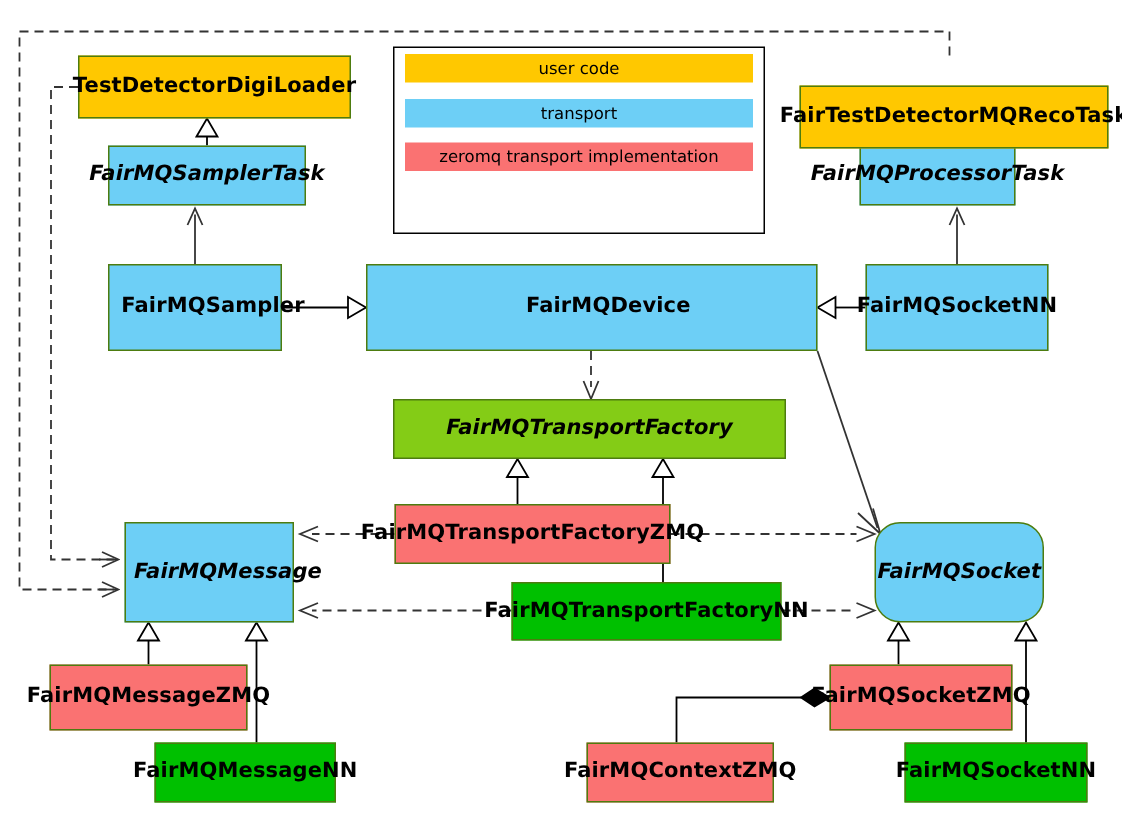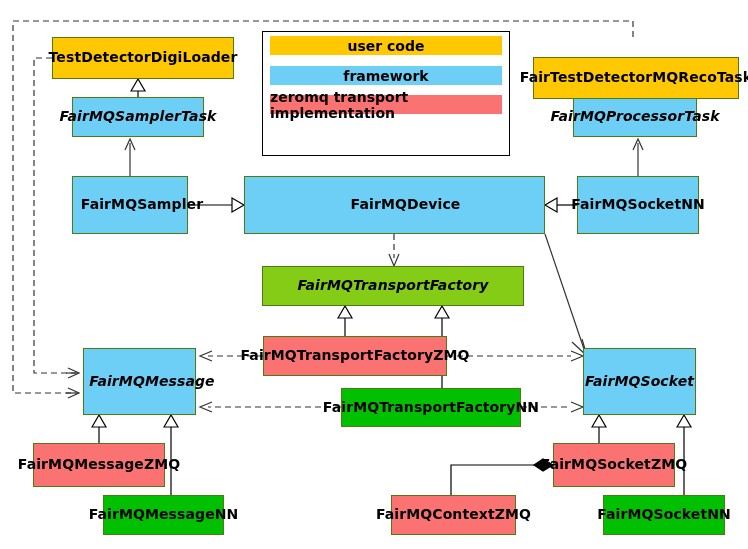--- a/index.html
+++ b/index.html
@@ -42,22 +42,22 @@
     box-sizing: border-box;
     border: 1px solid #000000;
     background: #ffffff;
   }
   .legend-row {
     position: absolute;
     box-sizing: border-box;
     display: flex;
     align-items: center;
     justify-content: center;
-    font-size: 14px;
-    font-weight: bold;
+    font-size: 11px;
+    font-weight: normal;
     color: #000000;
   }
 </style>
 </head>
 <body>
 
 <div id="diagram-root">
 
   <svg id="diagram-canvas" viewBox="0 0 748 549" xmlns="http://www.w3.org/2000/svg">
     <defs>
@@ -183,32 +183,32 @@
       </g>
 
     </g>
   </svg>
 
   <div class="node-box" style="left: 52px; top: 37px; width: 182px; height: 42px; background: rgb(255, 200, 0);">TestDetectorDigiLoader</div>
   <div class="node-box abstract" style="left: 72px; top: 97px; width: 132px; height: 40px; background: rgb(109, 207, 246); font-style: italic;">FairMQSamplerTask</div>
   <div class="node-box" style="left: 72px; top: 176px; width: 116px; height: 58px; background: rgb(109, 207, 246); padding-left: 24px;">FairMQSampler</div>
   <div class="node-box" style="left: 244px; top: 176px; width: 301px; height: 58px; background: rgb(109, 207, 246); padding-left: 22px;">FairMQDevice</div>
   <div class="node-box" style="left: 577px; top: 176px; width: 122px; height: 58px; background: rgb(109, 207, 246);">FairMQSocketNN</div>
-  <div class="node-box abstract" style="left: 573px; top: 97px; width: 124px; height: 40px; background: rgb(109, 207, 246); font-style: italic;">FairMQProcessorTask</div>
+  <div class="node-box abstract" style="left: 573px; top: 97px; width: 104px; height: 40px; background: rgb(109, 207, 246); font-style: italic;">FairMQProcessorTask</div>
   <div class="node-box" style="left: 533px; top: 37px; width: 206px; height: 42px; background: rgb(255, 200, 0); margin-top: 20px;">FairTestDetectorMQRecoTask</div>
   <div class="node-box abstract" style="left: 262px; top: 266px; width: 262px; height: 40px; background: #84cc16; font-style: italic;">FairMQTransportFactory</div>
   <div class="node-box" style="left: 263px; top: 336px; width: 184px; height: 40px; background: rgb(250, 114, 114);">FairMQTransportFactoryZMQ</div>
   <div class="node-box" style="left: 341px; top: 388px; width: 180px; height: 39px; background: rgb(0, 192, 0);">FairMQTransportFactoryNN</div>
   <div class="node-box abstract" style="left: 83px; top: 348px; width: 113px; height: 67px; background: rgb(109, 207, 246); font-style: italic; padding-left: 25px;">FairMQMessage</div>
-  <div class="node-box abstract" style="left: 583px; top: 348px; width: 113px; height: 67px; background: rgb(109, 207, 246); font-style: italic;">FairMQSocket</div>
+  <div class="node-box abstract" style="left: 583px; top: 348px; width: 113px; height: 67px; background: rgb(109, 207, 246); font-style: italic; border-radius: 17px;">FairMQSocket</div>
   <div class="node-box" style="left: 33px; top: 443px; width: 132px; height: 44px; background: rgb(250, 114, 114);">FairMQMessageZMQ</div>
   <div class="node-box" style="left: 103px; top: 495px; width: 121px; height: 40px; background: rgb(0, 192, 0);">FairMQMessageNN</div>
   <div class="node-box" style="left: 553px; top: 443px; width: 122px; height: 44px; background: rgb(250, 114, 114);">FairMQSocketZMQ</div>
   <div class="node-box" style="left: 603px; top: 495px; width: 122px; height: 40px; background: rgb(0, 192, 0);">FairMQSocketNN</div>
   <div class="node-box" style="left: 391px; top: 495px; width: 125px; height: 40px; background: rgb(250, 114, 114);">FairMQContextZMQ</div>
 
   <div class="legend-box" style="left:262px; top:31px; width:248px; height:125px;"></div>
 
   <div class="legend-row" style="left: 270px; top: 36px; width: 232px; height: 19px; background: rgb(255, 200, 0);">user code</div>
-  <div class="legend-row" style="left: 270px; top: 66px; width: 232px; height: 19px; background: rgb(109, 207, 246);">framework</div>
+  <div class="legend-row" style="left: 270px; top: 66px; width: 232px; height: 19px; background: rgb(109, 207, 246);">transport</div>
   <div class="legend-row" style="left: 270px; top: 95px; width: 232px; height: 19px; background: rgb(250, 114, 114);">zeromq transport implementation</div>
 
 </div>
 
 </body></html>

